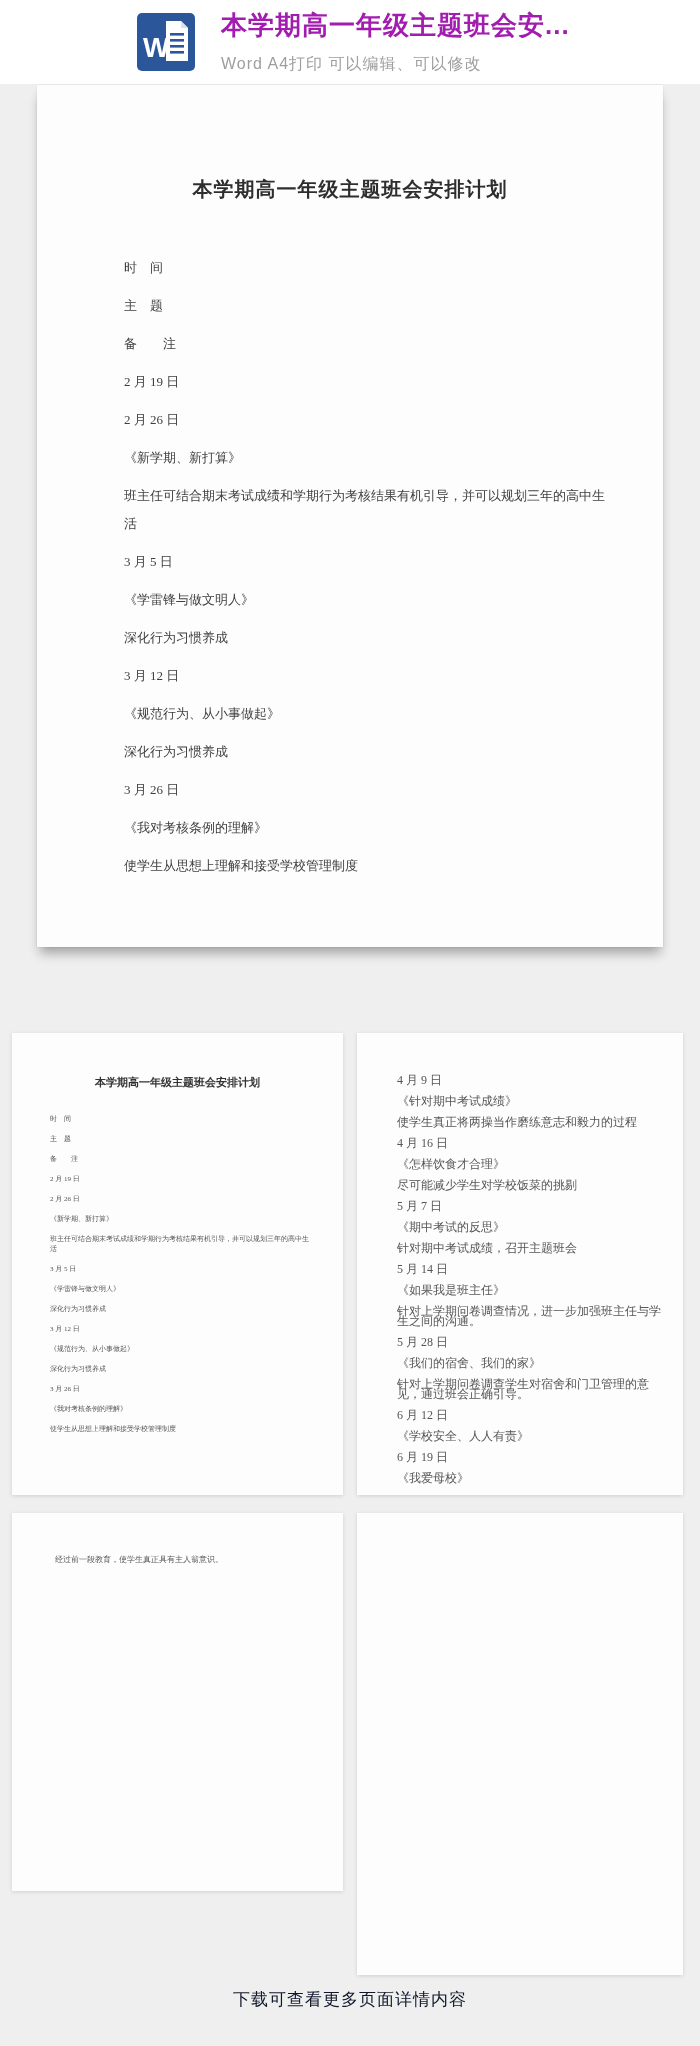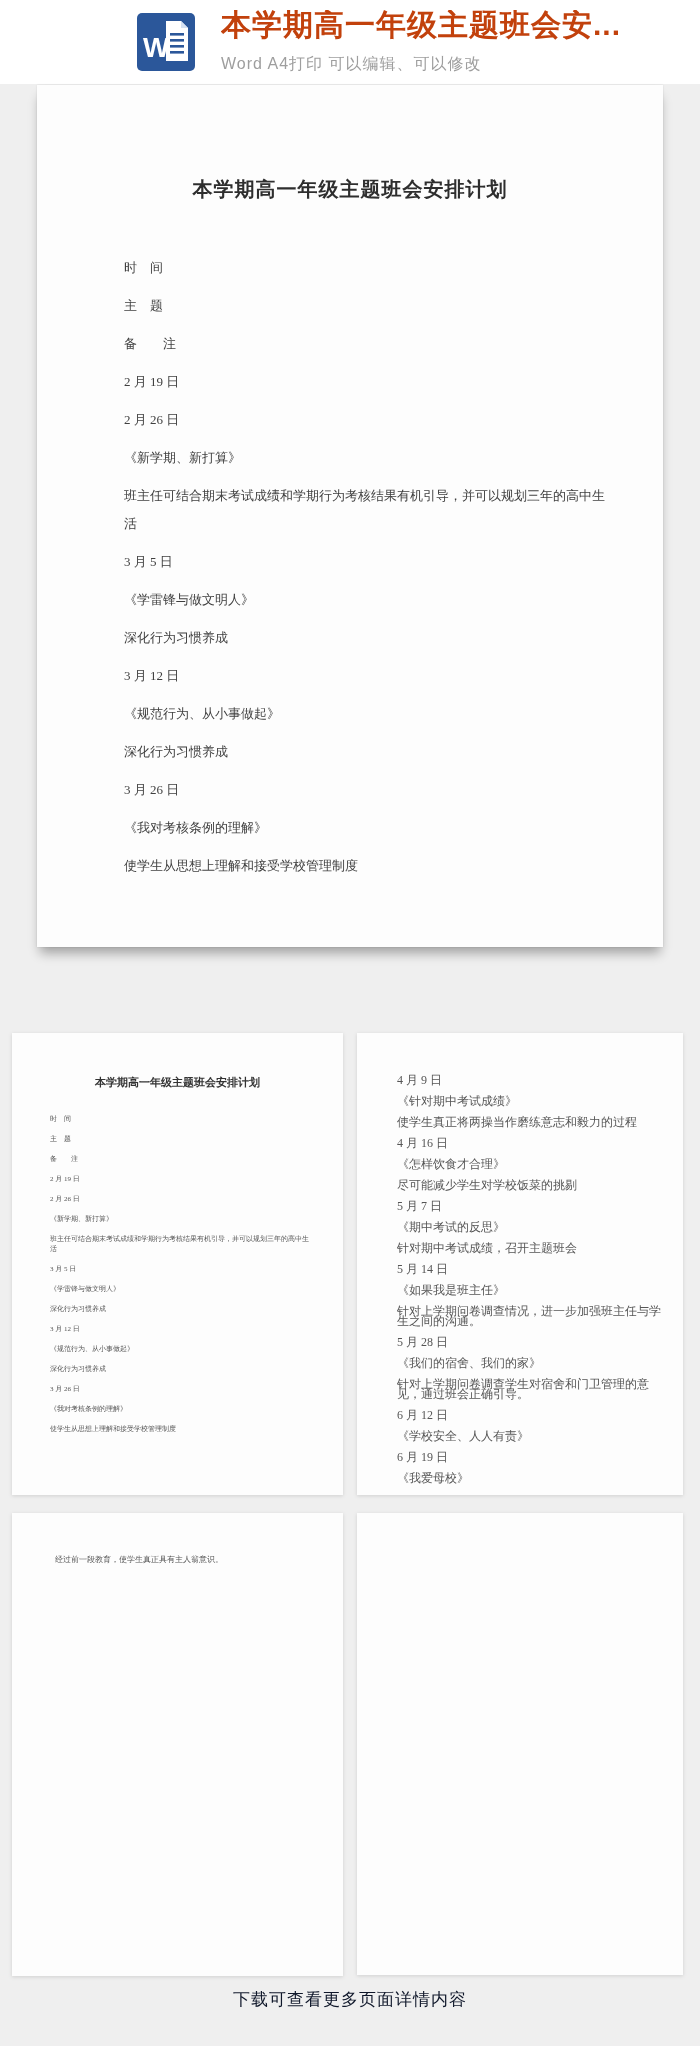--- a/index.html
+++ b/index.html
@@ -11,21 +11,21 @@
   
   .file-header{
     position:absolute;left:0;top:0;width:700px;height:84px;
     background:#ffffff;display:flex;align-items:center;
   }
   .word-icon{
     width:58px;height:58px;margin-left:137px;flex:0 0 auto;
   }
   .header-text{margin-left:26px;overflow:hidden;}
   .file-title{
-    font-size:30px;font-weight:bold;color:#c2410c;line-height:30px;
+    font-size:26px;font-weight:bold;color:#a21caf;line-height:30px;
     white-space:nowrap;letter-spacing:1px;
   }
   .file-subtitle{
     font-size:16px;color:#9e9e9e;margin-top:14px;letter-spacing:1px;
     white-space:nowrap;
   }
   
   .page-large{
     position:absolute;left:37px;top:85px;width:626px;height:862px;
     background:#fdfdfd;
@@ -43,21 +43,21 @@
     font-size:13px;line-height:28px;color:#3f3f3f;
     word-break:break-all;
   }
   
   .thumb{
     position:absolute;background:#fdfdfd;
     box-shadow:0 1px 4px rgba(0,0,0,0.13);
   }
   .thumb-1{left:12px;top:1033px;width:331px;height:462px;}
   .thumb-2{left:357px;top:1033px;width:326px;height:462px;}
-  .thumb-3{left:12px;top:1513px;width:331px;height:463px;}
+  .thumb-3{left:12px;top:1513px;width:331px;height:378px;}
   .thumb-4{left:357px;top:1513px;width:326px;height:462px;}
   .t-title{
     margin:42px 0 24px;text-align:center;
     font-family:"Liberation Serif",serif;
     font-size:11px;font-weight:bold;color:#333;line-height:15px;
   }
   .t-body{padding:0 30px 0 38px;}
   .t-body p{
     margin:0 0 10px;font-family:"Liberation Serif",serif;
     font-size:7px;line-height:10px;color:#555;word-break:break-all;

